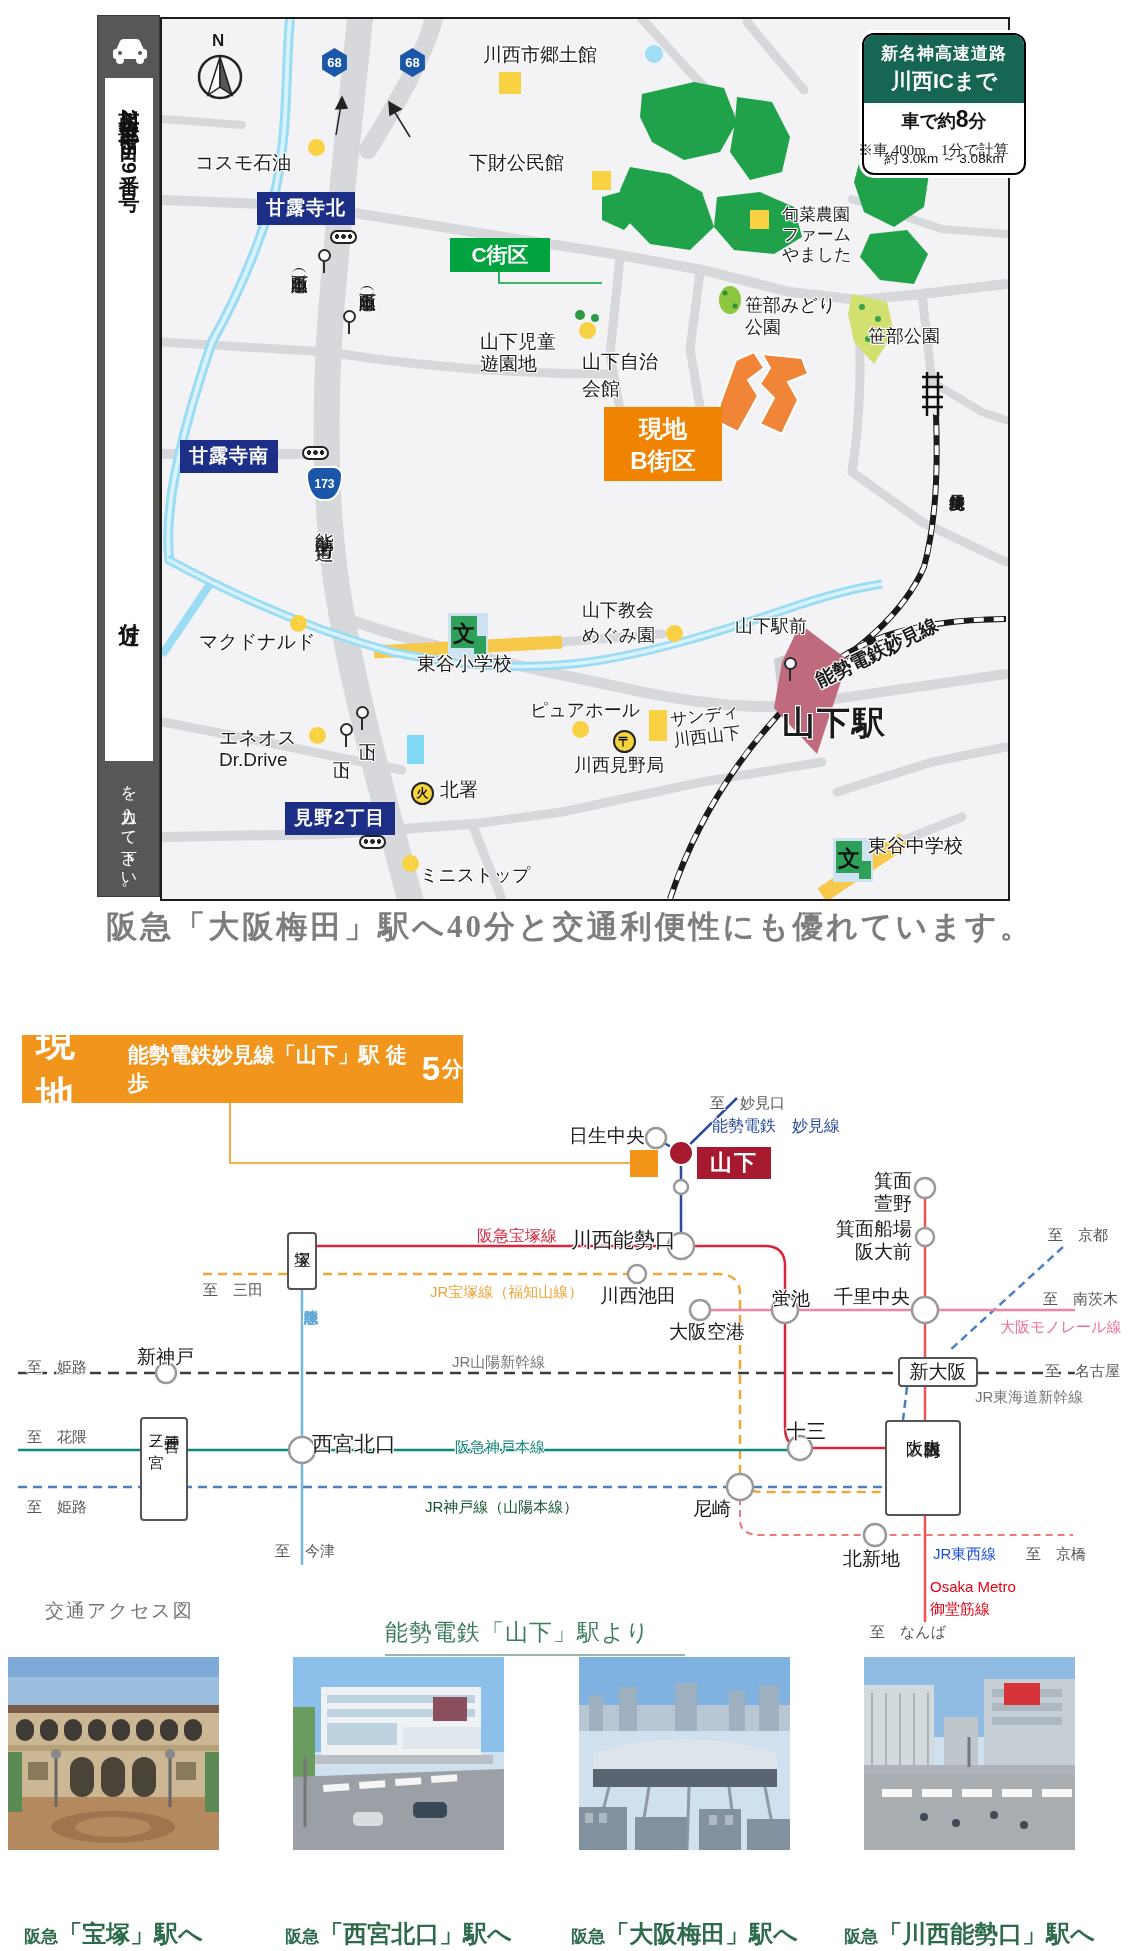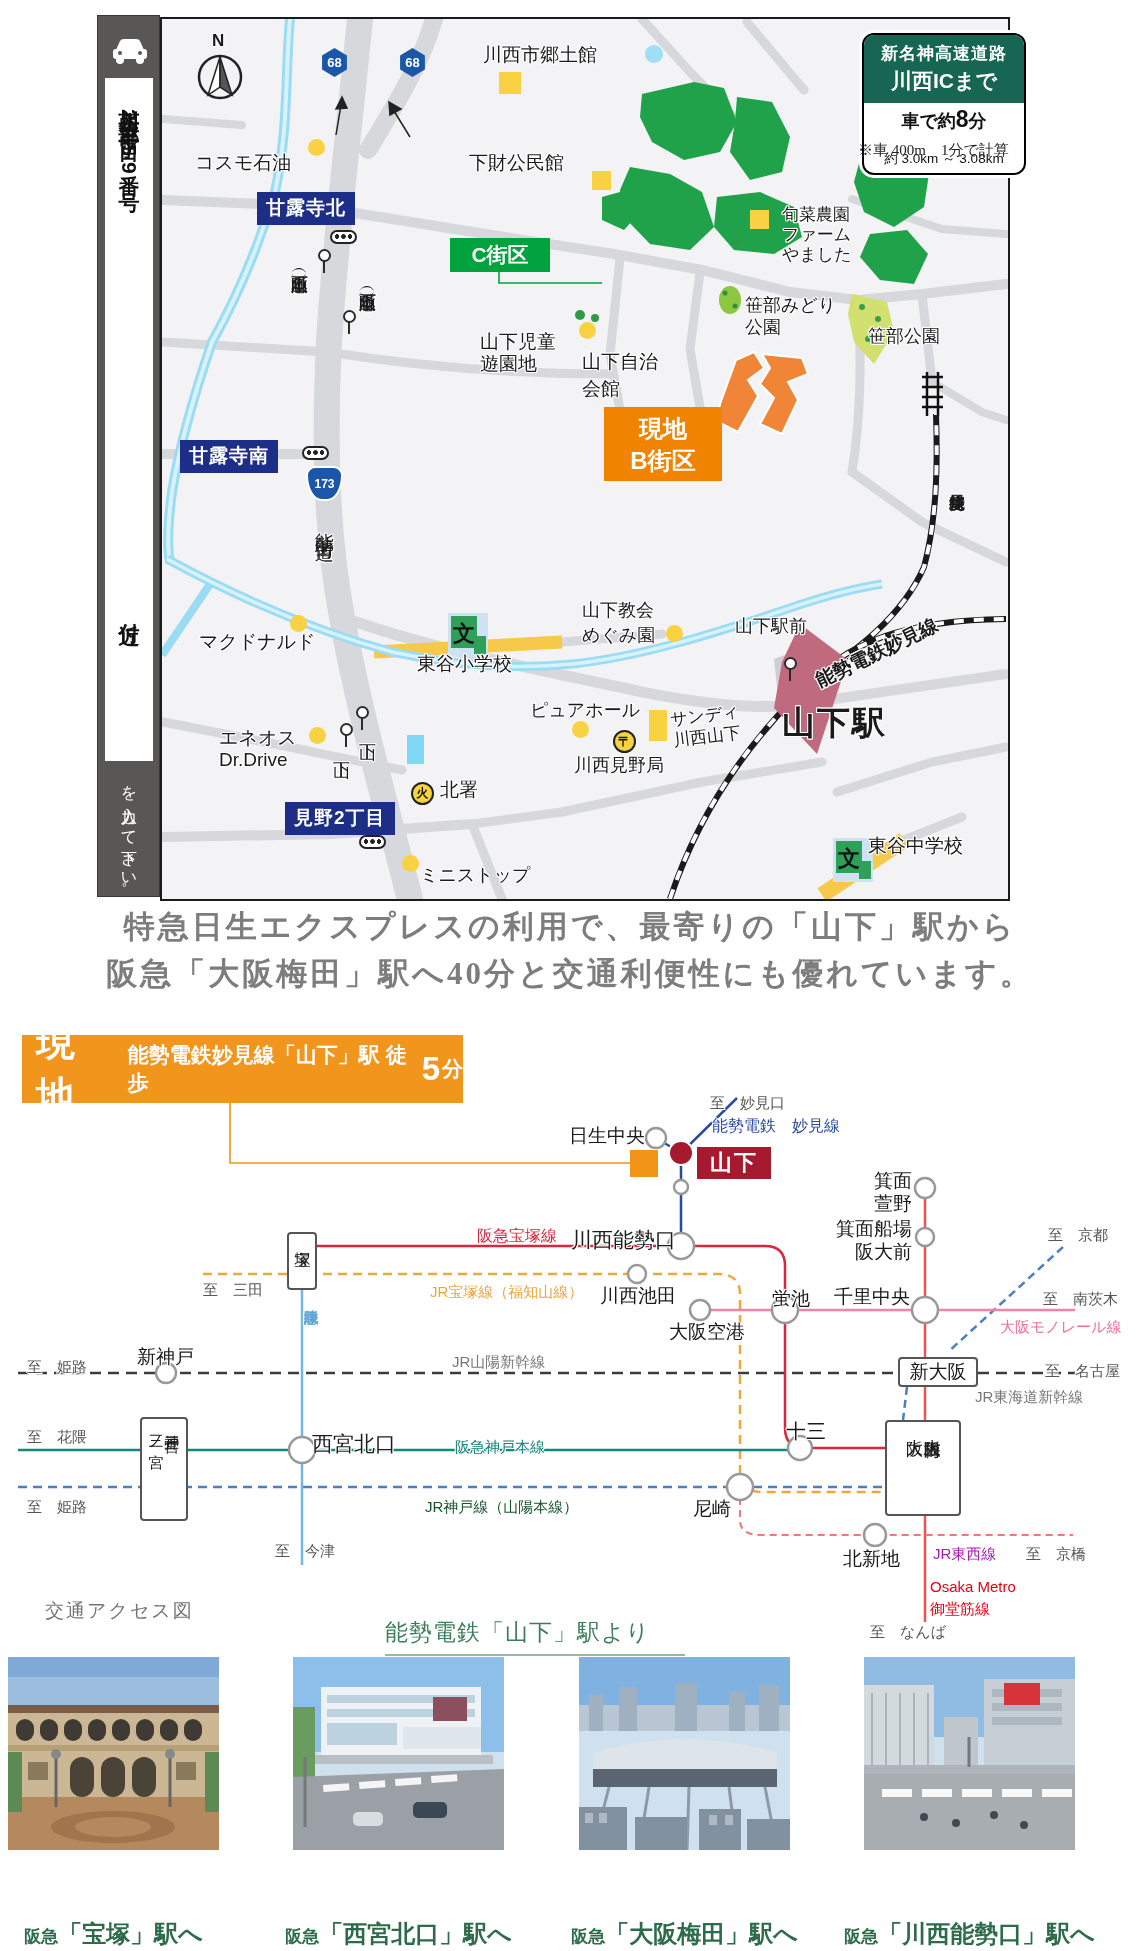--- a/index.html
+++ b/index.html
@@ -287,21 +287,20 @@
       <div class="ic-h2">川西ICまで</div>
     </div>
     <div class="ic-body">
       <div class="ic-b1"><span>車で約</span><span class="bignum">8</span><span>分</span></div>
       <div class="ic-b2">約 3.0km ～ 3.08km</div>
     </div>
   </div>
   <div class="ic-note">※車 400m　1分で計算</div>
 
   <div class="desc">
-    <div>特急日生エクスプレスの利用で、最寄りの「山下」駅から</div>
     <div>阪急「大阪梅田」駅へ40分と交通利便性にも優れています。</div>
   </div>
 
   <div class="diagram">
     <svg width="1140" height="640" viewBox="0 0 1140 640">
       <path d="M230,73 V133 H630" stroke="#f29418" stroke-width="1.6" fill="none"></path>
       <rect x="630" y="120" width="28" height="27" fill="#f29418"></rect>
       <path d="M203,244 H718 Q740,244 740,264 V440 Q740,462 762,462 H885" stroke="#efa63a" stroke-width="2.5" stroke-dasharray="9 6" fill="none"></path>
       <path d="M18,457 H885" stroke="#4a7fc1" stroke-width="2.5" stroke-dasharray="9 6" fill="none"></path>
       <path d="M18,343 H896 M978,343 H1075" stroke="#3c3c3c" stroke-width="2.5" stroke-dasharray="11 7" fill="none"></path>
@@ -366,21 +365,21 @@
     <div class="dlbl vcol" style="left:303px;top:268px;writing-mode:vertical-rl;font-size:15px;color:#5fa8d5">阪急今津線</div>
     <div class="dlbl" style="left:275px;top:512px;font-size:15px;color:#555">至　今津</div>
     <div class="dlbl" style="left:312px;top:402px;font-size:21px">西宮北口</div>
     <div class="dlbl" style="left:455px;top:408px;font-size:15px;color:#108575">阪急神戸本線</div>
     <div class="dlbl" style="left:27px;top:398px;font-size:15px;color:#555">至　花隈</div>
     <div class="dlbl" style="left:425px;top:468px;font-size:15px;color:#14532d">JR神戸線（山陽本線）</div>
     <div class="dlbl" style="left:27px;top:468px;font-size:15px;color:#555">至　姫路</div>
     <div class="dlbl" style="left:693px;top:468px">尼崎</div>
     <div class="dlbl" style="left:786px;top:390px;font-size:20px">十三</div>
     <div class="dlbl" style="left:843px;top:518px">北新地</div>
-    <div class="dlbl" style="left:933px;top:515px;font-size:15px;color:#a21caf">JR東西線</div>
+    <div class="dlbl" style="left:933px;top:515px;font-size:15px;color:#1d4ed8">JR東西線</div>
     <div class="dlbl" style="left:1026px;top:515px;font-size:15px;color:#555">至　京橋</div>
     <div class="dlbl" style="left:930px;top:548px;font-size:15px;color:#e60012">Osaka Metro</div>
     <div class="dlbl" style="left:930px;top:570px;font-size:15px;color:#e60012">御堂筋線</div>
     <div class="dlbl" style="left:870px;top:593px;font-size:15px;color:#555">至　なんば</div>
     <div class="dbox" style="left:287px;top:202px;width:30px;height:58px">
         <span class="vcol">宝塚</span>
       </div>
     <div class="dbox" style="left:140px;top:387px;width:48px;height:104px">
       <span class="vcol" style="font-size:15px">三ノ宮</span>
       <span class="vcol" style="font-size:15px">神戸三宮</span>

